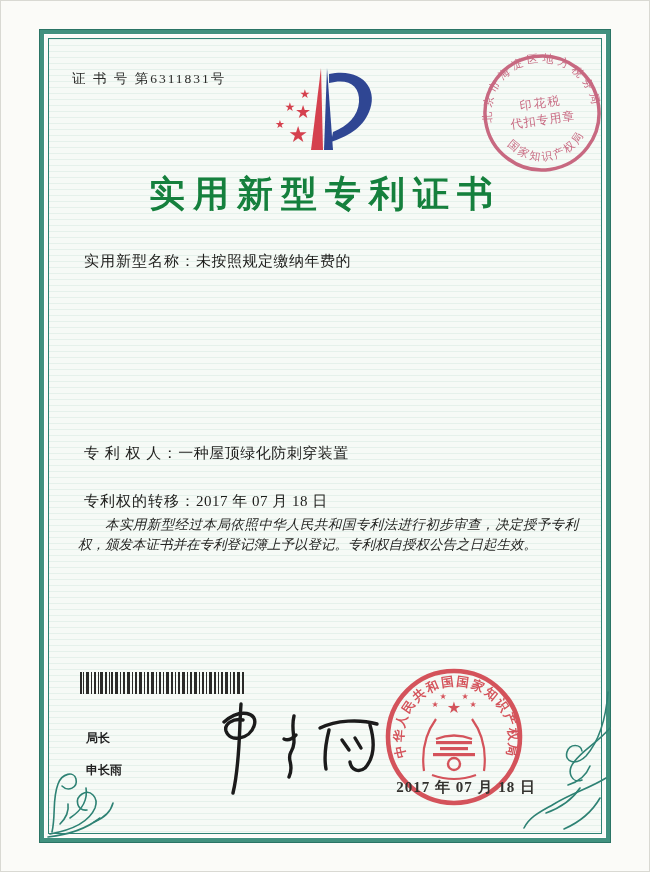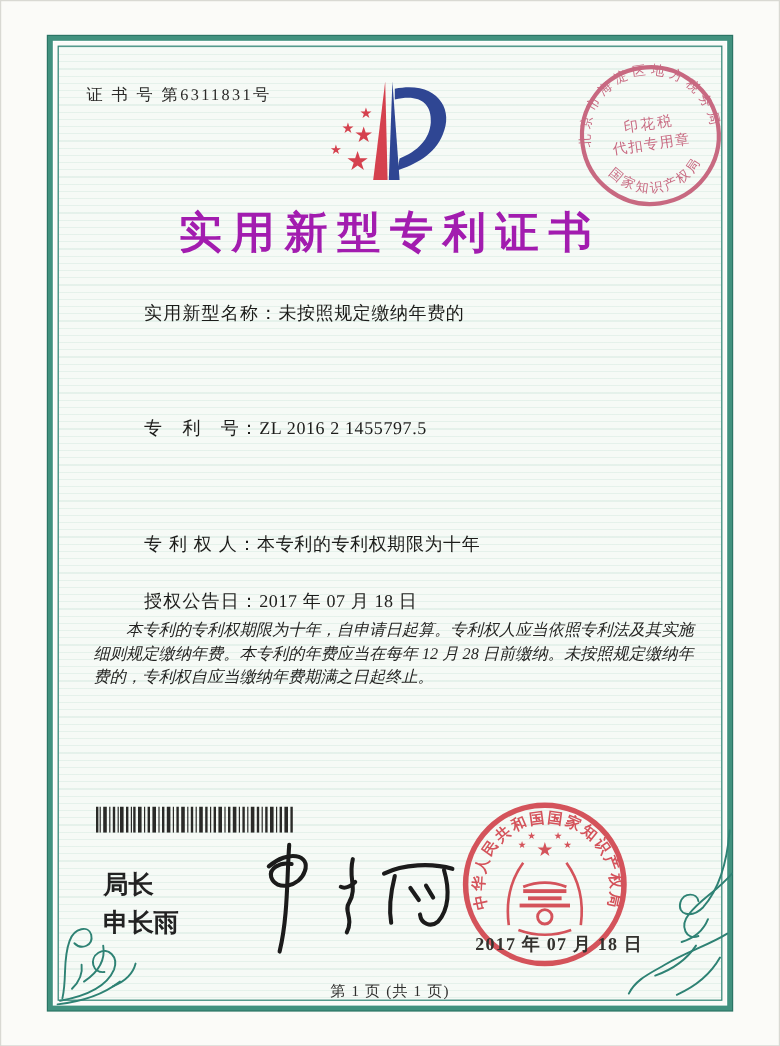--- a/index.html
+++ b/index.html
@@ -22,28 +22,28 @@
     background:
       repeating-linear-gradient(180deg,
         rgba(140,195,175,0.16) 0px, rgba(140,195,175,0.16) 1px,
         rgba(255,255,255,0) 1px, rgba(255,255,255,0) 6px),
       #f6faf6;
   }
   .abs{position:absolute;}
   
   .cert-no{left:72px;top:70px;font-size:13.5px;letter-spacing:2px;color:#2a2a28;}
   .doc-title{left:0;top:170px;width:100%;text-align:center;font-size:36px;
-    font-weight:600;letter-spacing:8px;color:#a21caf;}
+    font-weight:600;letter-spacing:8px;color:#15803d;}
   .field{left:84px;width:480px;font-size:15px;color:#1c1c1a;letter-spacing:.5px;white-space:nowrap;}
-  .field .flabel{letter-spacing:1px;margin-left:36px;}
+  .field .flabel{letter-spacing:1px;}
   .body-text{left:78px;top:515px;width:500px;font-size:13.5px;line-height:19.5px;
     font-style:italic;color:#242422;text-align:justify;}
   .body-text p{margin:0;text-indent:2em;}
   .officer{left:86px;top:722px;font-family:"Liberation Sans","DejaVu Sans",sans-serif;
-    font-size:21px;font-weight:600;line-height:32px;color:#222;}
+    font-size:12px;font-weight:600;line-height:32px;color:#222;}
   .seal-date{left:378px;top:778px;width:176px;text-align:center;font-size:15px;
     letter-spacing:1px;color:#33322e;font-weight:600;z-index:6;}
   .page-footer{left:0;top:818px;width:100%;text-align:center;font-size:12.5px;
     letter-spacing:1px;color:#2f2f2d;}
   svg{display:block;}
 </style>
 </head>
 <body>
 
 <div class="stage">
@@ -78,32 +78,29 @@
     <text font-size="11" fill="#c25672" letter-spacing="2">
       <textPath href="#taxBottom" startOffset="50%" text-anchor="middle">国家知识产权局</textPath>
     </text>
   </svg>
 
   <div class="abs doc-title">实用新型专利证书</div>
 
   <div class="abs field" style="top:252px">
     <span class="flabel">实用新型名称：</span><span class="fvalue">未按照规定缴纳年费的</span>
   </div>
-  <div class="abs field" style="top:348px">
-    <span class="flabel">专　利　号：</span><span class="fvalue">ZL 2016 2 1455797.5</span>
-  </div>
   <div class="abs field" style="top:444px">
-    <span class="flabel">专 利 权 人：</span><span class="fvalue">本专利的专利权期限为十年</span>
+    <span class="flabel">专 利 权 人：</span><span class="fvalue">一种屋顶绿化防刺穿装置</span>
   </div>
   <div class="abs field" style="top:492px">
-    <span class="flabel">授权公告日：</span><span class="fvalue">2017 年 07 月 18 日</span>
+    <span class="flabel">专利权的转移：</span><span class="fvalue">2017 年 07 月 18 日</span>
   </div>
 
   <div class="abs body-text">
-    <p>本专利的专利权期限为十年，自申请日起算。专利权人应当依照专利法及其实施细则规定缴纳年费。本专利的年费应当在每年 12 月 28 日前缴纳。未按照规定缴纳年费的，专利权自应当缴纳年费期满之日起终止。</p>
+    <p>本实用新型经过本局依照中华人民共和国专利法进行初步审查，决定授予专利权，颁发本证书并在专利登记簿上予以登记。专利权自授权公告之日起生效。</p>
   </div>
 
   <svg class="abs" style="left:80px;top:672px;" width="166" height="22" viewBox="0 0 166 22">
     <path fill="#2a2a28" d="M0 0h2v22h-2z M3 0h1v22h-1z M6 0h3v22h-3z M11 0h1v22h-1z M14 0h2v22h-2z M18 0h1v22h-1z M20 0h3v22h-3z M25 0h2v22h-2z M29 0h1v22h-1z M31 0h2v22h-2z M35 0h3v22h-3z M40 0h1v22h-1z M43 0h2v22h-2z M47 0h3v22h-3z M52 0h1v22h-1z M55 0h2v22h-2z M59 0h3v22h-3z M64 0h1v22h-1z M67 0h2v22h-2z M71 0h3v22h-3z M76 0h1v22h-1z M79 0h2v22h-2z M83 0h1v22h-1z M86 0h3v22h-3z M91 0h2v22h-2z M95 0h1v22h-1z M98 0h2v22h-2z M102 0h3v22h-3z M107 0h1v22h-1z M110 0h2v22h-2z M114 0h3v22h-3z M119 0h1v22h-1z M122 0h2v22h-2z M126 0h1v22h-1z M129 0h3v22h-3z M134 0h2v22h-2z M138 0h1v22h-1z M141 0h2v22h-2z M145 0h3v22h-3z M150 0h1v22h-1z M153 0h2v22h-2z M157 0h3v22h-3z M162 0h2v22h-2z"></path>
   </svg>
 
   <div class="abs officer">
     <div>局长</div>
     <div>申长雨</div>
   </div>
@@ -165,15 +162,14 @@
     <g fill="none" stroke="#2e8274" stroke-width="1.6" stroke-linecap="round">
       <path d="M88,4 C86,30 80,52 66,68 C56,78 44,74 47,64 C50,55 61,56 62,63"></path>
       <path d="M90,40 C76,56 64,61 54,74 C46,84 52,96 62,92"></path>
       <path d="M86,90 C70,100 52,105 34,116 C22,123 10,128 4,140"></path>
       <path d="M60,100 C52,112 40,120 26,125"></path>
       <path d="M80,110 C72,124 60,134 44,141"></path>
       <path d="M70,78 C66,88 58,94 48,97"></path>
     </g>
   </svg>
 
-  <div class="abs page-footer">第 1 页 (共 1 页)</div>
 
 </div>
 
 </body></html>

